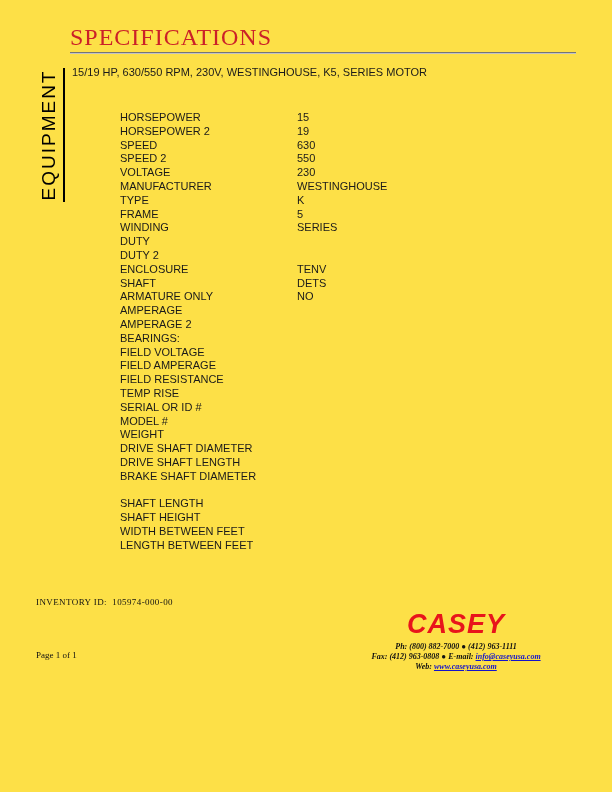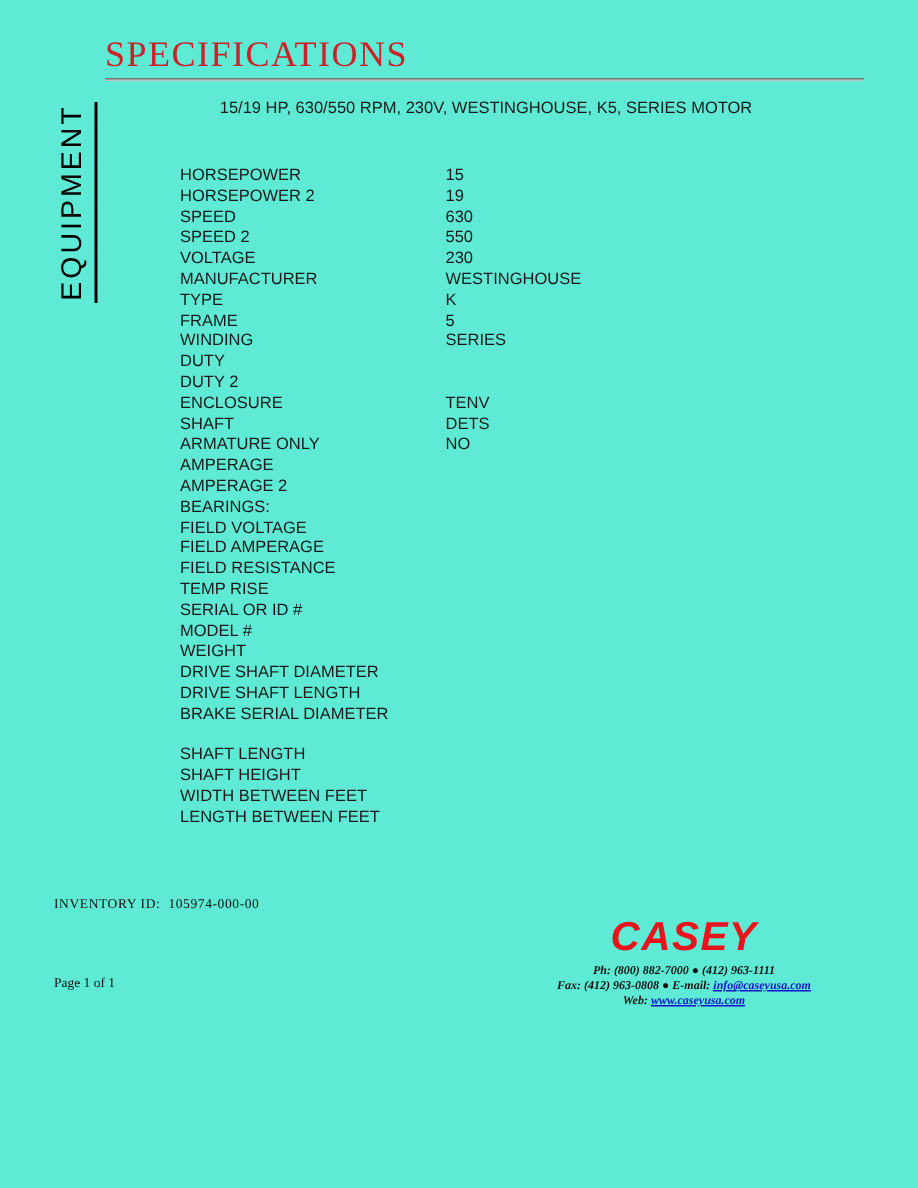--- a/index.html
+++ b/index.html
@@ -7,21 +7,21 @@
     --logo-red: #e8141b;
     --link-blue: #1414cc;
     --rule-gray: #757575;
   }
   * { margin: 0; padding: 0; box-sizing: border-box; }
   html, body { background: #ffffff; }
   .page {
     position: relative;
     width: 612px;
     height: 792px;
-    background: #5eead4;
+    background: #fde047;
     font-family: "Liberation Sans", sans-serif;
     overflow: hidden;
   }
   .doc-title {
     position: absolute;
     left: 70px;
     top: 24px;
     font-family: "Liberation Serif", serif;
     font-size: 24px;
     letter-spacing: 1px;
@@ -35,21 +35,20 @@
     width: 506px;
     height: 2px;
     background: var(--rule-gray);
     border-bottom: 1px solid #c4c4c4;
   }
   .doc-subtitle {
     position: absolute;
     left: 72px;
     top: 66px;
     width: 504px;
-    text-align: center;
     font-size: 11px;
     color: #1a1a1a;
     white-space: nowrap;
   }
   .side-label {
     position: absolute;
     left: 38px;
     top: 68px;
     width: 134px;
     transform-origin: 0 0;
@@ -265,21 +264,21 @@
       <span class="spec-label">DRIVE SHAFT DIAMETER</span>
       <span class="spec-value"></span>
     </div>
 
     <div class="spec-row">
       <span class="spec-label">DRIVE SHAFT LENGTH</span>
       <span class="spec-value"></span>
     </div>
 
     <div class="spec-row">
-      <span class="spec-label">BRAKE SERIAL DIAMETER</span>
+      <span class="spec-label">BRAKE SHAFT DIAMETER</span>
       <span class="spec-value"></span>
     </div>
 
     <div class="spec-row">
       <span class="spec-value"></span>
     </div>
 
     <div class="spec-row">
       <span class="spec-label">SHAFT LENGTH</span>
       <span class="spec-value"></span>

